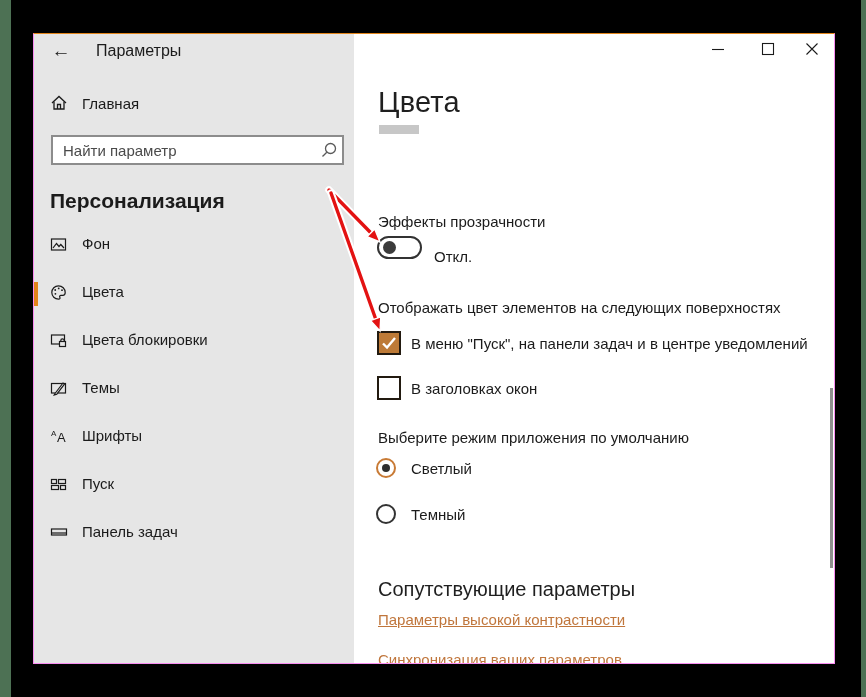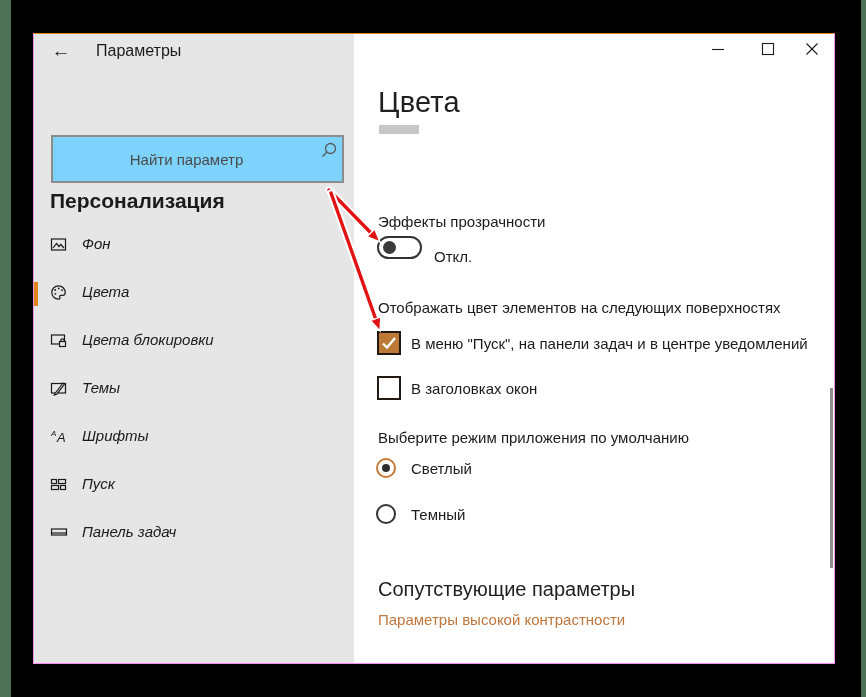--- a/index.html
+++ b/index.html
@@ -21,29 +21,29 @@
   .back-btn { left:14px; top:5px; width:26px; height:24px; font-size:19px; line-height:24px;
               text-align:center; color:#1b1b1b; cursor:default; }
   .app-title { left:62px; top:9px; font-size:16px; line-height:16px; color:#1b1b1b; }
 
   .cap-btn { top:4px; width:24px; height:22px; display:flex; align-items:center; justify-content:center; }
 
   .home-row { left:0; top:56px; width:320px; height:30px; }
   .home-icon { position:absolute; left:16px; top:4px; }
   .home-label { position:absolute; left:48px; top:5px; font-size:15px; }
 
-  .search-box { left:17px; top:101px; width:293px; height:48px; border:2px solid #8c8c8c; background:#7dd3fc;
+  .search-box { left:17px; top:101px; width:293px; height:30px; border:2px solid #8c8c8c; background:#ffffff;
                 font-family:"Liberation Sans","DejaVu Sans",sans-serif;
-                font-size:15px; color:#3f3f3f; padding:0 32px 0 10px; outline:none;text-align:center; }
+                font-size:15px; color:#3f3f3f; padding:0 32px 0 10px; outline:none; }
   .search-box::placeholder { color:#4a4a4a; opacity:1; }
   .search-icon { left:286px; top:107px; }
 
   .side-header { left:16px; top:155px; font-size:21px; font-weight:bold; }
 
-  .nav-item { left:0; width:320px; height:48px;font-style:italic; }
+  .nav-item { left:0; width:320px; height:48px; }
   .nav-item .icn { position:absolute; left:16px; top:15px; }
   .nav-item .lbl { position:absolute; left:48px; top:14px; font-size:15px; }
   .accent-bar { left:0; top:248px; width:4px; height:24px; background:#e2851b; }
 
   .page-title { left:344px; top:52px; font-size:29px; font-weight:300; color:#1f1f1f; letter-spacing:.2px; }
   .title-stub { left:345px; top:91px; width:40px; height:9px; background:#c7c7c7; }
 
   .sec-header { font-size:20px; color:#1f1f1f; }
   .body-txt  { font-size:15px; color:#1b1b1b; }
 
@@ -51,40 +51,50 @@
   .toggle .knob { position:absolute; left:4px; top:3px; width:13px; height:13px; border-radius:50%; background:#3b3b3b; }
 
   .chk { width:24px; height:24px; border:2px solid #221a10; background:#fff; }
   .chk.checked { background:#bd7a37; }
   .chk svg { display:block; }
 
   .radio { width:20px; height:20px; border-radius:50%; background:#fff; border:2px solid #333; }
   .radio.sel { border-color:#c87a35; }
   .radio .dot { position:absolute; left:4px; top:4px; width:8px; height:8px; border-radius:50%; background:#2e2e2e; }
 
-  .link { font-size:15px; color:#c0763c; cursor:pointer; }
+  .link { font-size:15px; color:#c0763c; cursor:pointer;text-decoration:underline; }
 
   .scroll-thumb { left:796px; top:354px; width:3px; height:180px; background:#8f8f8f; }
 
   .arrows { position:absolute; left:0; top:0; pointer-events:none; }
   svg.icn-svg { display:block; }
 </style>
 </head>
 <body>
 
 <div class="scene">
   <div class="edge-strip left"></div>
   <div class="edge-strip right"></div>
 
   <div class="window">
 
     <div class="sidebar">
       <div class="abs back-btn">←</div>
       <div class="abs app-title">Параметры</div>
 
+      <div class="abs home-row">
+        <span class="home-icon">
+          <svg class="icn-svg" width="18" height="18" viewBox="0 0 18 18" fill="none" stroke="#1b1b1b" stroke-width="1.3">
+            <path d="M2 9 L9 2.5 L16 9"></path>
+              <path d="M4 7.8 V15 H14 V7.8"></path>
+              <path d="M7.5 15 V10.5 H10.5 V15"></path>
+          </svg>
+        </span>
+        <span class="home-label">Главная</span>
+      </div>
 
       <input class="abs search-box" type="text" placeholder="Найти параметр" style="">
       <span class="abs search-icon">
         <svg class="icn-svg" width="18" height="18" viewBox="0 0 18 18" fill="none" stroke="#5a5a5a" stroke-width="1.3">
           <circle cx="10.5" cy="7.5" r="5"></circle>
             <path d="M6.8 11.2 L2.5 15.5"></path>
         </svg>
       </span>
 
       <div class="abs side-header">Персонализация</div>
@@ -213,20 +223,21 @@
       <span class="dot"></span>
     </div>
     <div class="abs body-txt" style="left:377px; top:426px">Светлый</div>
 
     <div class="abs radio" style="left:342px; top:470px"></div>
     <div class="abs body-txt" style="left:377px; top:472px">Темный</div>
 
     <div class="abs sec-header" style="left:344px; top:544px">Сопутствующие параметры</div>
 
     <div class="abs link" style="left:344px; top:577px">Параметры высокой контрастности</div>
+    <div class="abs link" style="left:344px; top:617px">Синхронизация ваших параметров</div>
 
     <div class="abs scroll-thumb"></div>
   </div>
 
   <svg class="arrows" width="866" height="697" viewBox="0 0 866 697">
     <g>
       <path d="M329 190 L371 233" stroke="#ffffff" stroke-width="7.5" stroke-linecap="round" fill="none"></path>
       <path d="M329 190 L371 233" stroke="#e31212" stroke-width="3.4" stroke-linecap="round" fill="none"></path>
       <polygon points="380,242 366.9,236.7 374.7,228.9" fill="#e31212" stroke="#ffffff" stroke-width="1.4"></polygon>
     </g>

